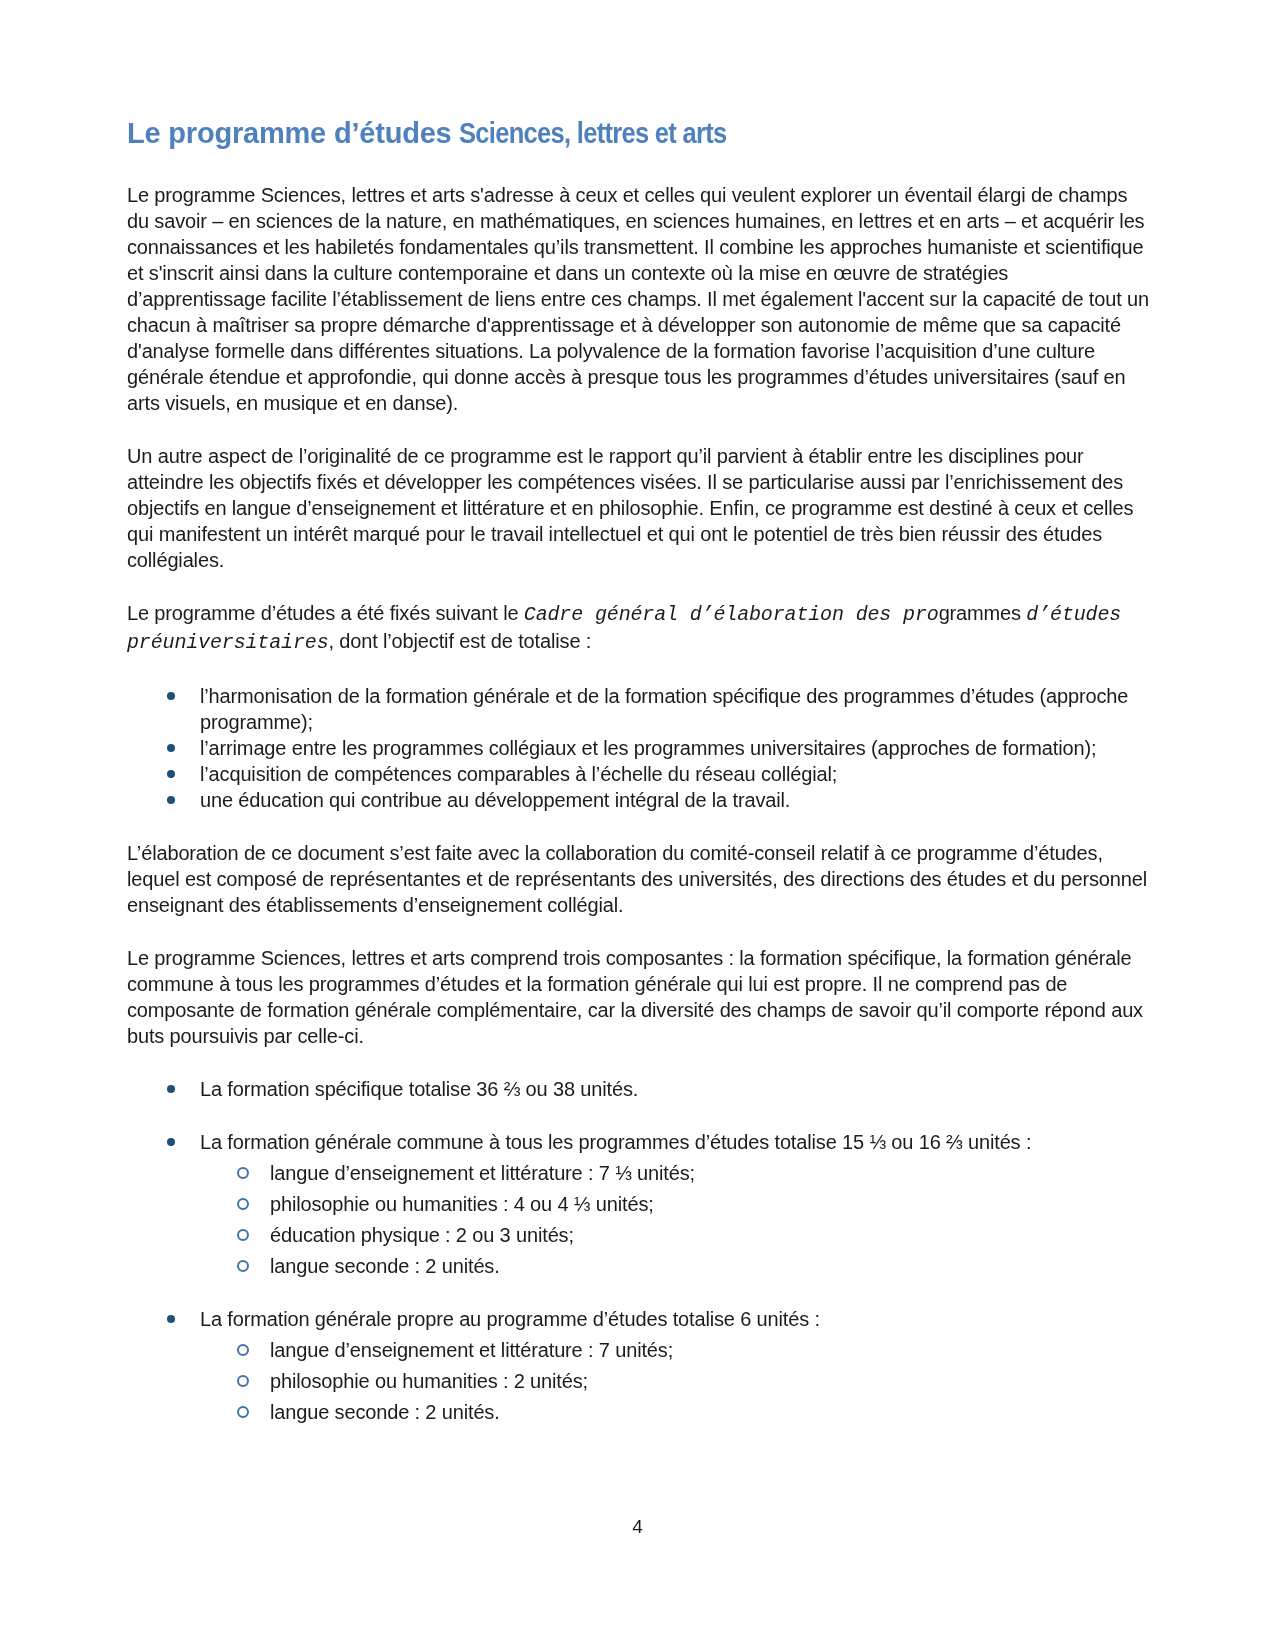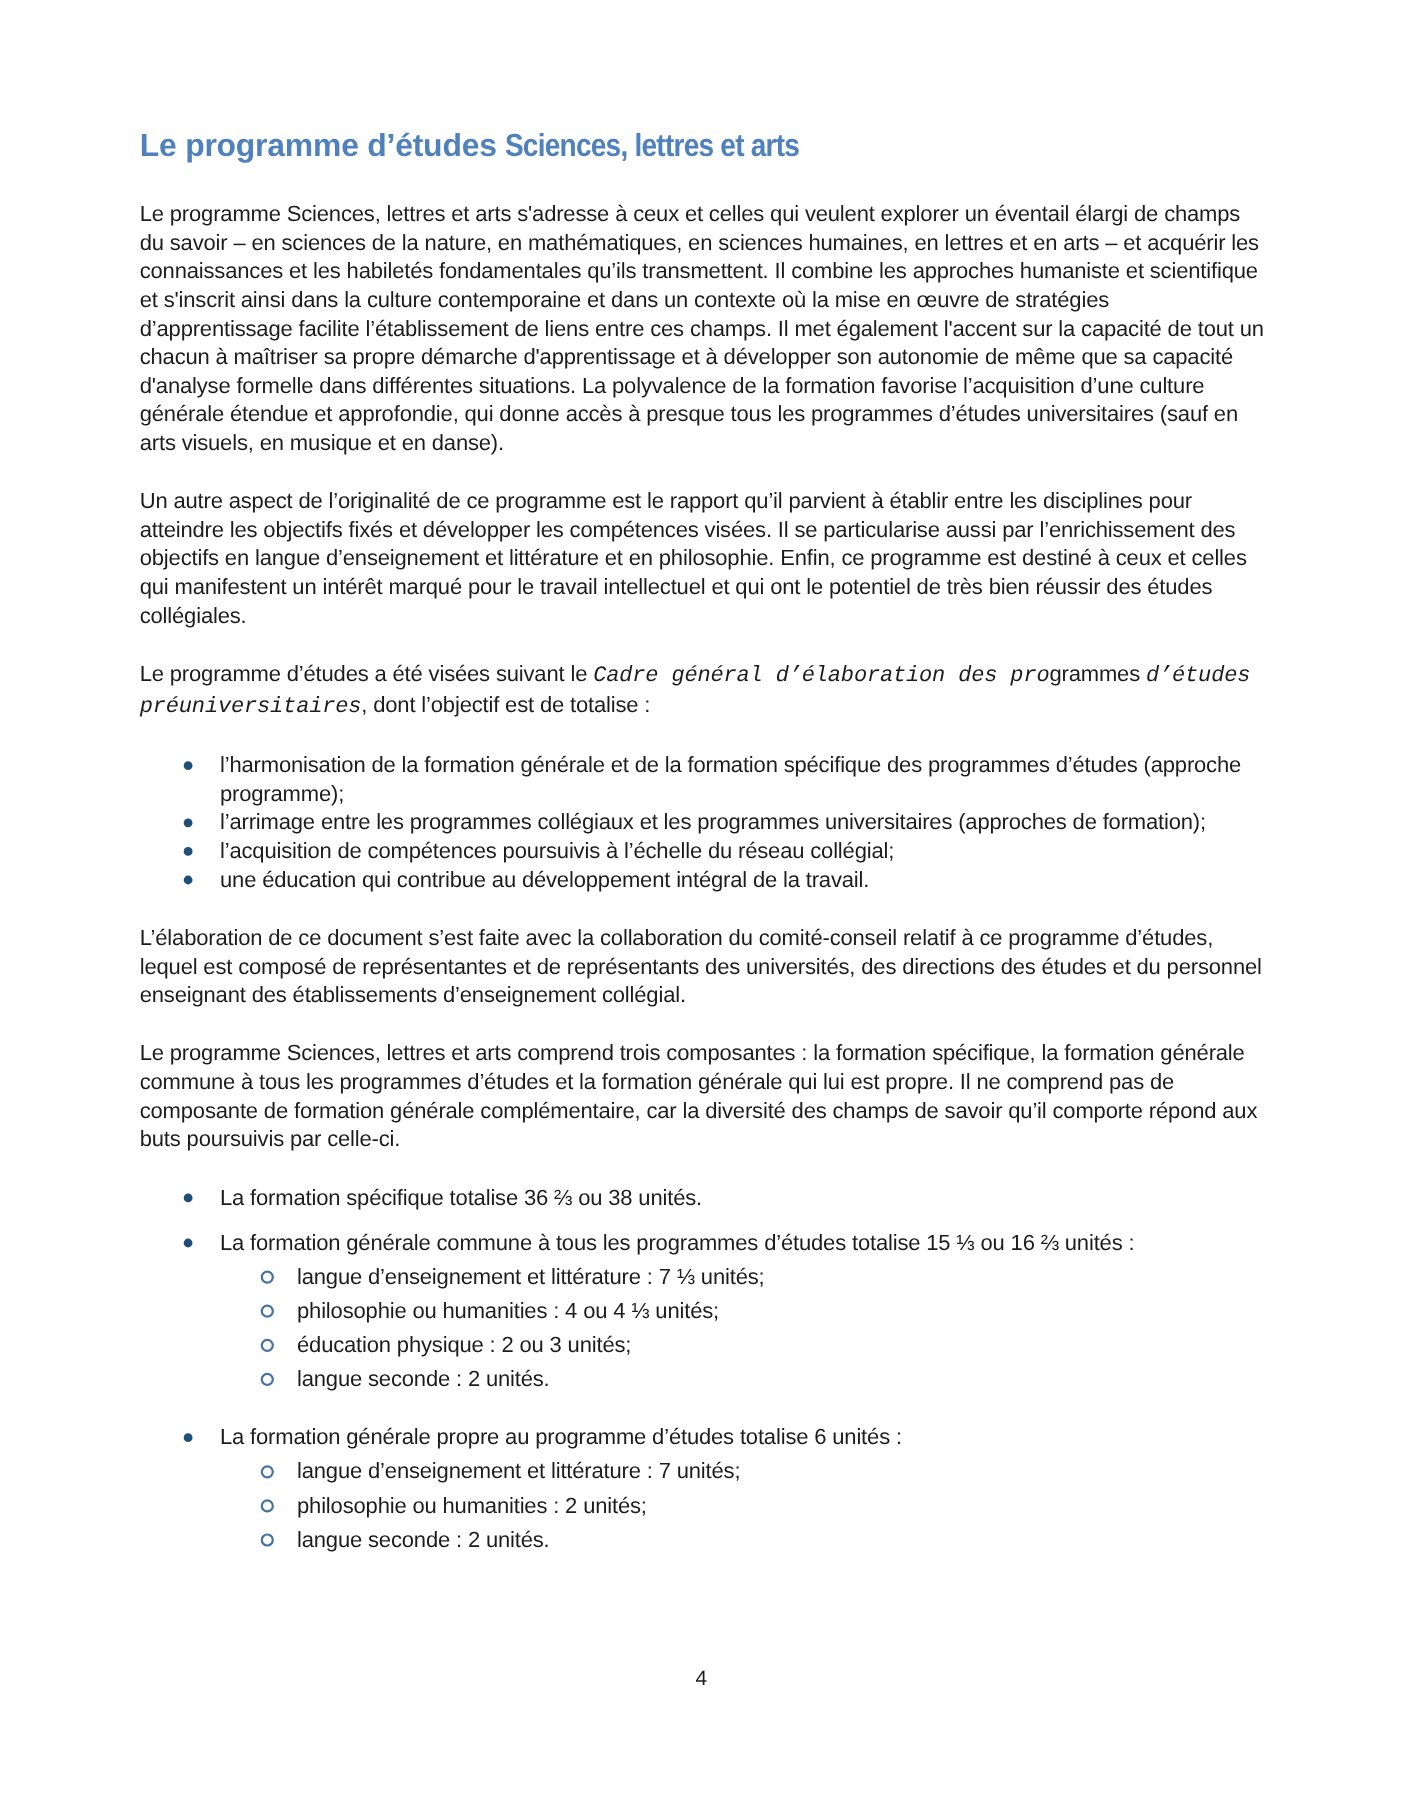--- a/index.html
+++ b/index.html
@@ -78,21 +78,21 @@
   .li2 .bullet-o {
     position: absolute;
     left: 110px;
     top: 7px;
     width: 8px;
     height: 8px;
     border-radius: 50%;
     border: 2px solid #4472a4;
     background: transparent;
   }
-  .gap-after { margin-bottom: 15px; }
+  .gap-after { margin-bottom: 27px; }
   .footer-pagenum {
     position: absolute;
     left: 0;
     right: 0;
     top: 1516px;
     text-align: center;
     font-size: 19px;
     color: #1c1c1c;
   }
 </style>
@@ -101,26 +101,26 @@
 
 <div class="page">
   <div class="content">
 
     <h1 class="doc-title"><span>Le programme d’études </span><span class="title-program">Sciences, lettres et arts</span></h1>
 
     <p class="body-par">Le programme Sciences, lettres et arts s'adresse à ceux et celles qui veulent explorer un éventail élargi de champs du savoir – en sciences de la nature, en mathématiques, en sciences humaines, en lettres et en arts – et acquérir les connaissances et les habiletés fondamentales qu’ils transmettent. Il combine les approches humaniste et scientifique et s'inscrit ainsi dans la culture contemporaine et dans un contexte où la mise en œuvre de stratégies d’apprentissage facilite l’établissement de liens entre ces champs. Il met également l'accent sur la capacité de tout un chacun à maîtriser sa propre démarche d'apprentissage et à développer son autonomie de même que sa capacité d'analyse formelle dans différentes situations. La polyvalence de la formation favorise l’acquisition d’une culture générale étendue et approfondie, qui donne accès à presque tous les programmes d’études universitaires (sauf en arts visuels, en musique et en danse).</p>
 
     <p class="body-par">Un autre aspect de l’originalité de ce programme est le rapport qu’il parvient à établir entre les disciplines pour atteindre les objectifs fixés et développer les compétences visées. Il se particularise aussi par l’enrichissement des objectifs en langue d’enseignement et littérature et en philosophie. Enfin, ce programme est destiné à ceux et celles qui manifestent un intérêt marqué pour le travail intellectuel et qui ont le potentiel de très bien réussir des études collégiales.</p>
 
-    <p class="body-par"><span>Le programme d’études a été visées suivant le </span><span class="it">Cadre général d’élaboration des pro</span><span>grammes </span><span class="it">d’études préuniversitaires</span><span>, dont l’objectif est de totalise :</span></p>
+    <p class="body-par"><span>Le programme d’études a été fixés suivant le </span><span class="it">Cadre général d’élaboration des pro</span><span>grammes </span><span class="it">d’études préuniversitaires</span><span>, dont l’objectif est de totalise :</span></p>
 
     <ul class="doc-list">
       <li class="li1"><span class="bullet"></span><span>l’harmonisation de la formation générale et de la formation spécifique des programmes d’études (approche programme);</span></li>
       <li class="li1"><span class="bullet"></span><span>l’arrimage entre les programmes collégiaux et les programmes universitaires (approches de formation);</span></li>
-      <li class="li1"><span class="bullet"></span><span>l’acquisition de compétences poursuivis à l’échelle du réseau collégial;</span></li>
+      <li class="li1"><span class="bullet"></span><span>l’acquisition de compétences comparables à l’échelle du réseau collégial;</span></li>
       <li class="li1"><span class="bullet"></span><span>une éducation qui contribue au développement intégral de la travail.</span></li>
     </ul>
 
     <p class="body-par">L’élaboration de ce document s’est faite avec la collaboration du comité-conseil relatif à ce programme d’études, lequel est composé de représentantes et de représentants des universités, des directions des études et du personnel enseignant des établissements d’enseignement collégial.</p>
 
     <p class="body-par">Le programme Sciences, lettres et arts comprend trois composantes : la formation spécifique, la formation générale commune à tous les programmes d’études et la formation générale qui lui est propre. Il ne comprend pas de composante de formation générale complémentaire, car la diversité des champs de savoir qu’il comporte répond aux buts poursuivis par celle-ci.</p>
 
     <ul class="doc-list">
       <li class="li1 gap-after"><span class="bullet"></span><span>La formation spécifique totalise 36 ⅔ ou 38 unités.</span></li>
 

